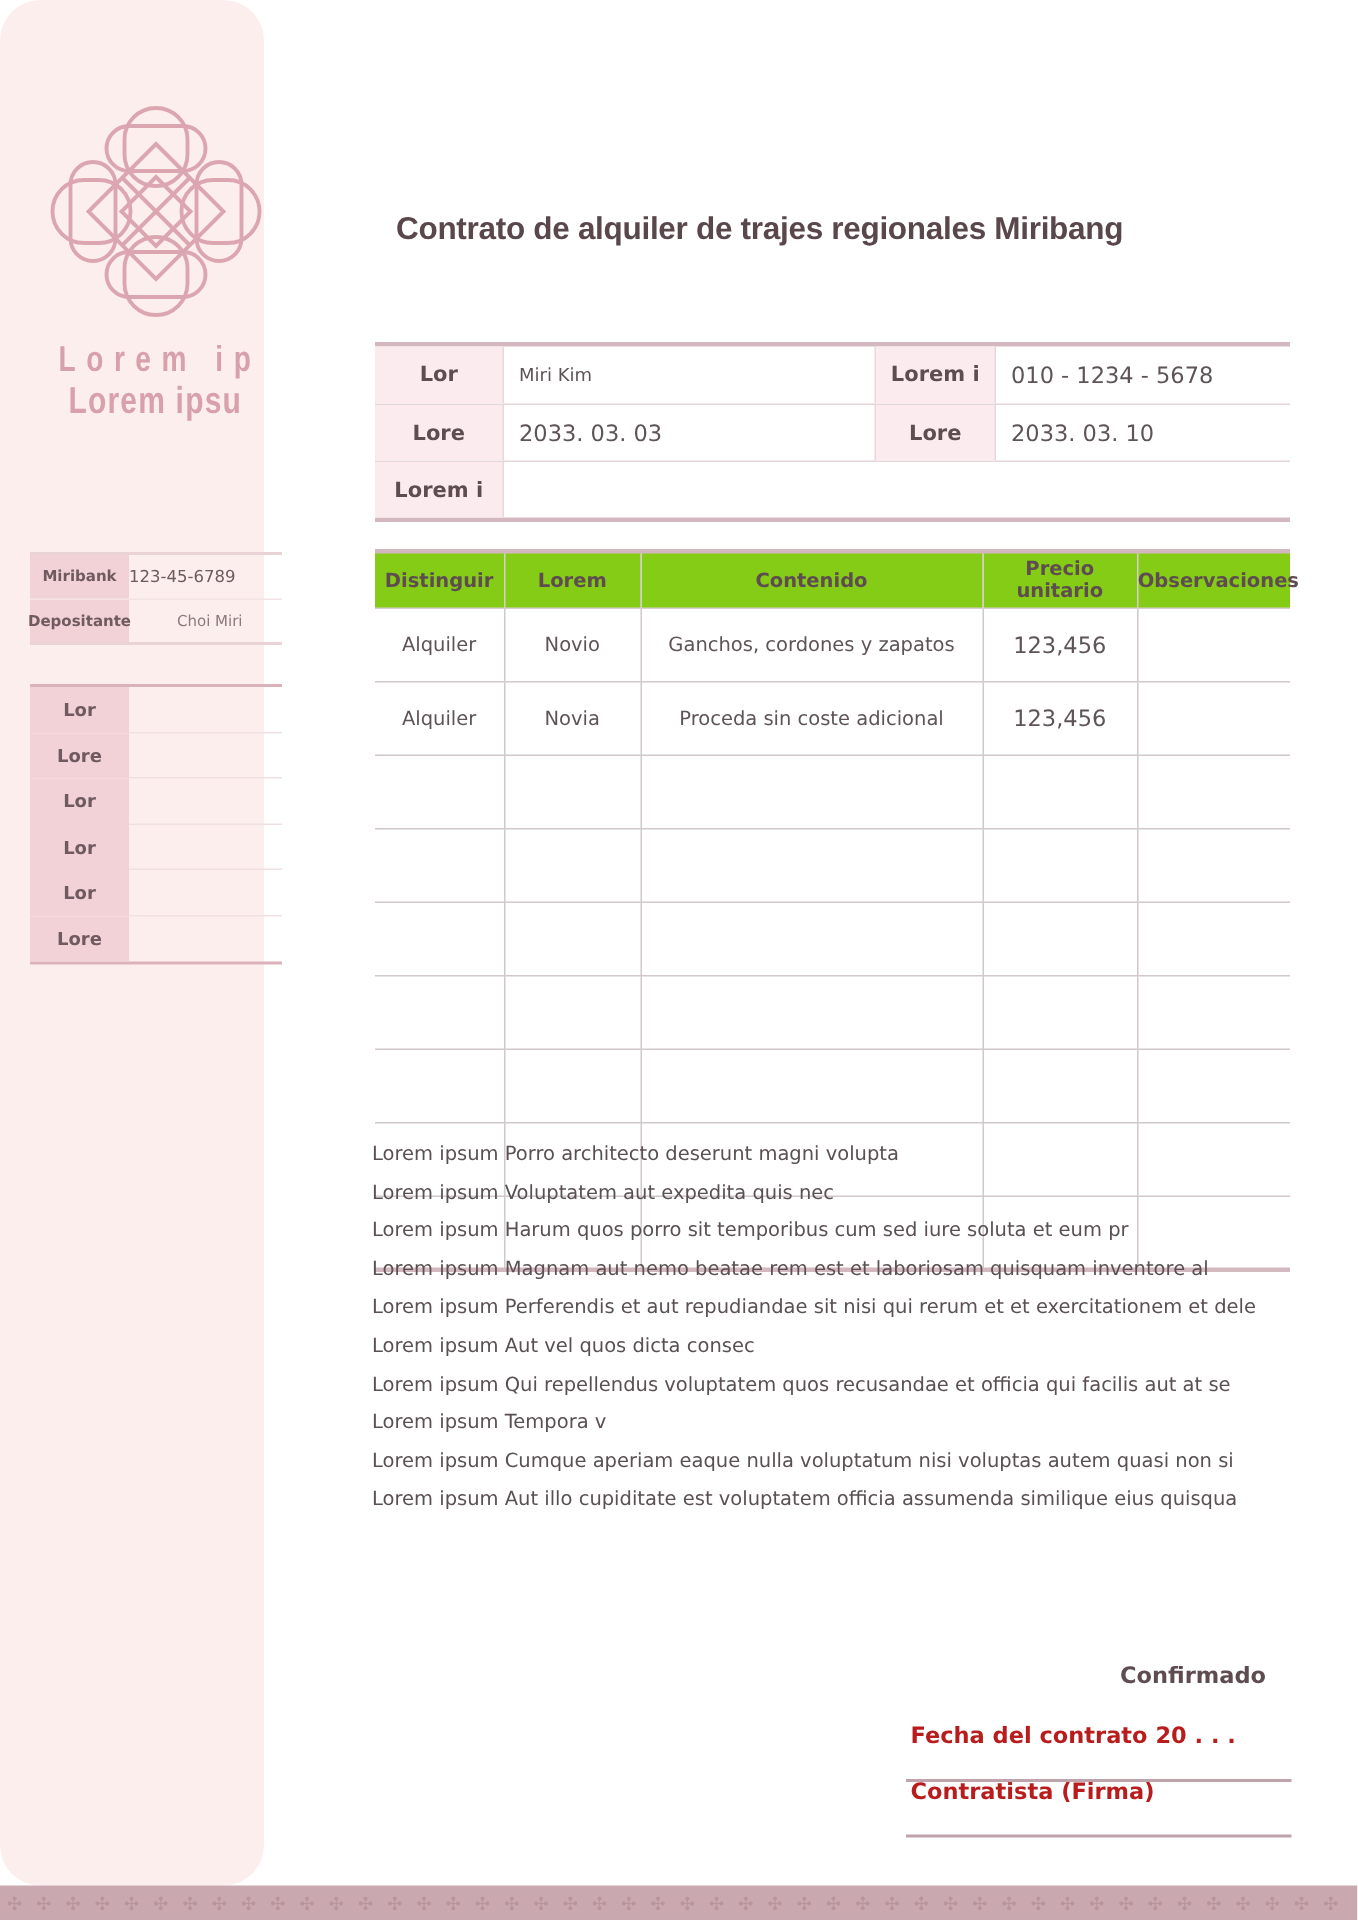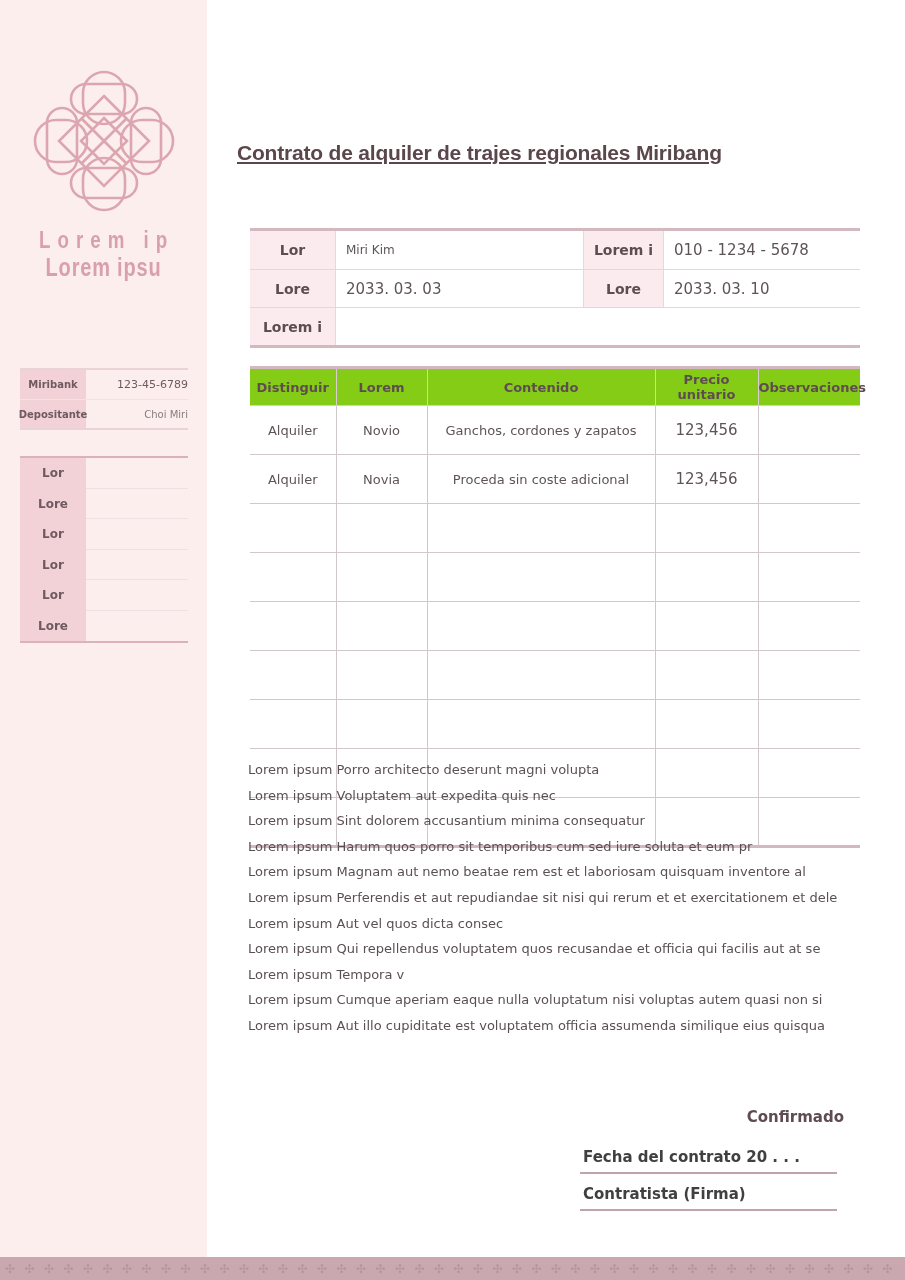--- a/index.html
+++ b/index.html
@@ -1,38 +1,38 @@
 <!DOCTYPE html>
 <html><head>
 <meta charset="utf-8">
 <style>
   * { box-sizing: border-box; margin: 0; padding: 0; }
   html, body { width: 905px; height: 1280px; overflow: hidden; background: #ffffff; }
   body { position: relative; font-family: "DejaVu Sans", "Liberation Sans", sans-serif; color: #5a4a4e; }
 
-  .sidebar { position: absolute; left: 0; top: 0; width: 207px; height: 1257px; background: #fdeeee; }
+  .sidebar { position: absolute; left: 0; top: 0; width: 176px; height: 1257px; background: #fdeeee; border-radius: 27px; }
   .logo { position: absolute; left: 33px; top: 70px; width: 142px; height: 142px; }
   .brand { position: absolute; left: 0; width: 207px; text-align: center; color: #d8a0aa; font-family: "Liberation Sans", sans-serif; font-weight: bold; }
   .brand-1 { top: 226px; font-size: 24px; letter-spacing: 9px; padding-left: 8px; transform: scaleX(0.78); transform-origin: center; }
   .brand-2 { top: 253px; font-size: 25px; letter-spacing: 1px; transform: scaleX(0.8); transform-origin: center; }
 
   .bank { position: absolute; left: 20px; top: 368px; width: 168px; border-top: 2px solid #ead3d7; border-bottom: 2px solid #ead3d7; }
   .bank-row { display: flex; height: 29px; align-items: center; }
   .bank-row + .bank-row { border-top: 1px solid #f2e2e4; }
   .bank-label { width: 66px; height: 100%; background: #f2d2d7; font-size: 10px; font-weight: bold; color: #6e5a5f; display: flex; align-items: center; justify-content: center; }
-  .bank-val { flex: 1; text-align: right; font-size: 11px; color: #6e5a5f; }
-  .bank-val.small { font-size: 10px; color: #8a7a7e; }
+  .bank-val { flex: 1; text-align: left; font-size: 11px; color: #6e5a5f; }
+  .bank-val.small { font-size: 10px; color: #8a7a7e; margin-left: 32px; }
 
   .side-list { position: absolute; left: 20px; top: 456px; width: 168px; border-top: 2px solid #dcb2ba; border-bottom: 2px solid #dcb2ba; }
   .side-row { display: flex; height: 30.5px; }
   .side-label { width: 66px; background: #f2d2d7; font-size: 12px; font-weight: bold; color: #6e5a5f; display: flex; align-items: center; justify-content: center; }
   .side-val { flex: 1; border-bottom: 1px solid #f0dfe2; }
   .side-row:last-child .side-val { border-bottom: none; }
 
-  .title { position: absolute; left: 237px; top: 141px; font-size: 21px; font-weight: bold; color: #5a474c; font-family: "Liberation Sans", sans-serif; letter-spacing: -0.2px; text-decoration: underline; }
+  .title { position: absolute; left: 264px; top: 141px; font-size: 21px; font-weight: bold; color: #5a474c; font-family: "Liberation Sans", sans-serif; letter-spacing: -0.2px; }
 
   .info { position: absolute; left: 250px; top: 228px; width: 610px; border-top: 3px solid #d4b8bf; border-bottom: 3px solid #d4b8bf; }
   .info-row { display: flex; height: 38px; }
   .info-row + .info-row { border-top: 1px solid #e4d6d9; }
   .info-lab { width: 86px; background: #fcebee; font-size: 14px; font-weight: bold; color: #5e4c51; display: flex; align-items: center; justify-content: center; border-right: 1px solid #ead7db; }
   .info-val { display: flex; align-items: center; padding-left: 10px; font-size: 15px; color: #5e5457; }
   .info-val.w1 { width: 248px; border-right: 1px solid #ead7db; }
   .info-val.w2 { flex: 1; }
   .info-lab.mid { width: 80px; }
   .small-val { font-size: 12px; }
@@ -41,21 +41,21 @@
   .items th { height: 38px; background: #84cc16; font-size: 13px; font-weight: bold; color: #5e4c51; border-right: 1px solid #d9cdd0; border-bottom: 1px solid #d9cdd0; }
   .items td { height: 49px; font-size: 13px; color: #5e5457; text-align: center; border-right: 1px solid #d0c8ca; border-bottom: 1px solid #d0c8ca; }
   .items th:last-child, .items td:last-child { border-right: none; }
   .items tr:last-child td { border-bottom: none; }
   .items td.price { font-size: 15px; }
 
   .terms { position: absolute; left: 248px; top: 762px; }
   .terms p { font-size: 13px; color: #5a5053; height: 25.6px; line-height: 16px; white-space: nowrap; }
 
   .confirmed { position: absolute; right: 61px; top: 1108px; font-size: 15px; font-weight: bold; color: #5e4c51; }
-  .sig { position: absolute; left: 580px; width: 257px; border-bottom: 2px solid #bfa4ab; font-size: 15px; font-weight: bold; color: #404040; padding-left: 3px; padding-bottom: 6px; }
+  .sig { position: absolute; left: 604px; width: 257px; border-bottom: 2px solid #bfa4ab; font-size: 15px; font-weight: bold; color: #b91c1c; padding-left: 3px; padding-bottom: 20px; }
   .sig-1 { top: 1148px; }
   .sig-2 { top: 1185px; }
 
   .footer { position: absolute; left: 0; top: 1257px; width: 905px; height: 23px; background: #c9a8b0; overflow: hidden; display: flex; align-items: center; gap: 0; }
   .footer span { display: inline-block; width: 19.5px; text-align: center; font-size: 12px; color: #b8949c; }
 </style>
 </head>
 <body>
 
 <div class="sidebar">
@@ -216,21 +216,20 @@
       <td></td>
       <td class="price"></td>
       <td></td>
     </tr>
   </tbody>
 </table>
 
 <div class="terms">
   <p>Lorem ipsum Porro architecto deserunt magni volupta</p>
   <p>Lorem ipsum Voluptatem aut expedita quis nec</p>
-  <p>Lorem ipsum Sint dolorem accusantium minima consequatur</p>
   <p>Lorem ipsum Harum quos porro sit temporibus cum sed iure soluta et eum pr</p>
   <p>Lorem ipsum Magnam aut nemo beatae rem est et laboriosam quisquam inventore al</p>
   <p>Lorem ipsum Perferendis et aut repudiandae sit nisi qui rerum et et exercitationem et dele</p>
   <p>Lorem ipsum Aut vel quos dicta consec</p>
   <p>Lorem ipsum Qui repellendus voluptatem quos recusandae et officia qui facilis aut at se</p>
   <p>Lorem ipsum Tempora v</p>
   <p>Lorem ipsum Cumque aperiam eaque nulla voluptatum nisi voluptas autem quasi non si</p>
   <p>Lorem ipsum Aut illo cupiditate est voluptatem officia assumenda similique eius quisqua</p>
 </div>
 

